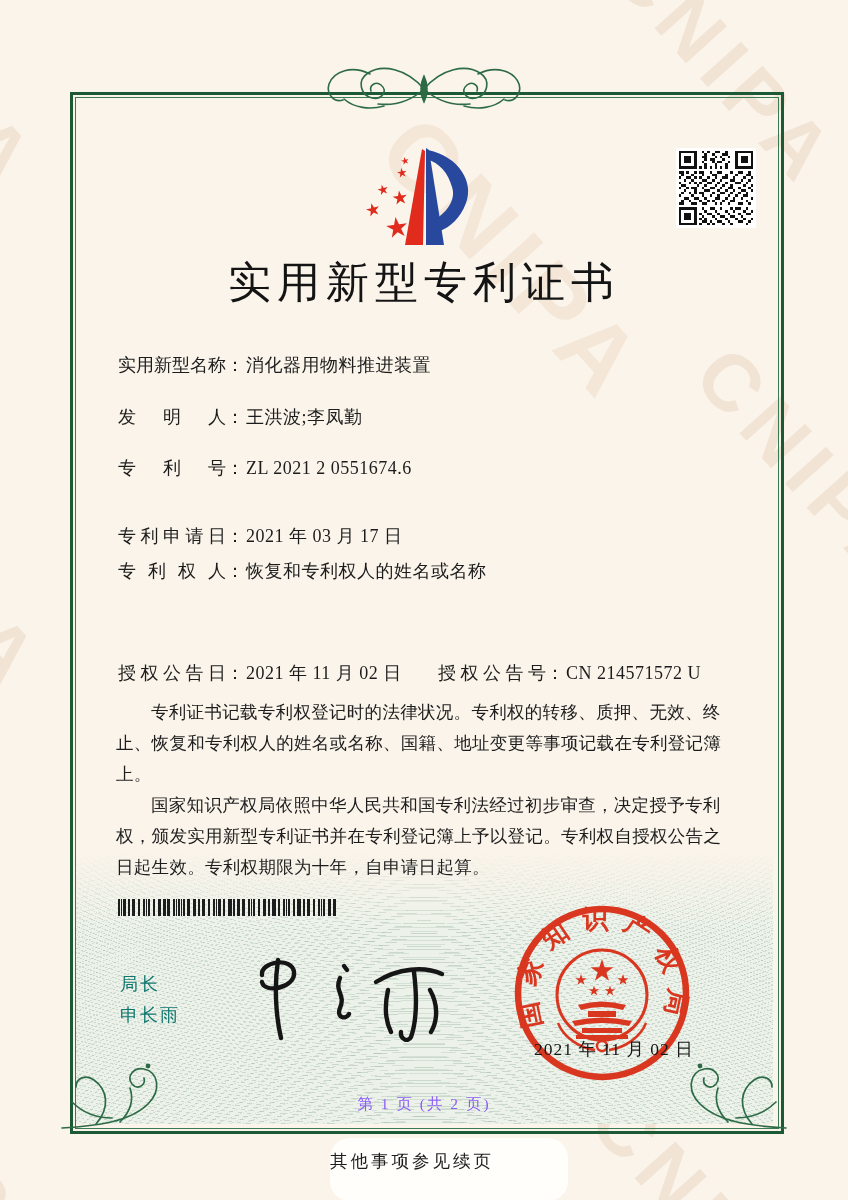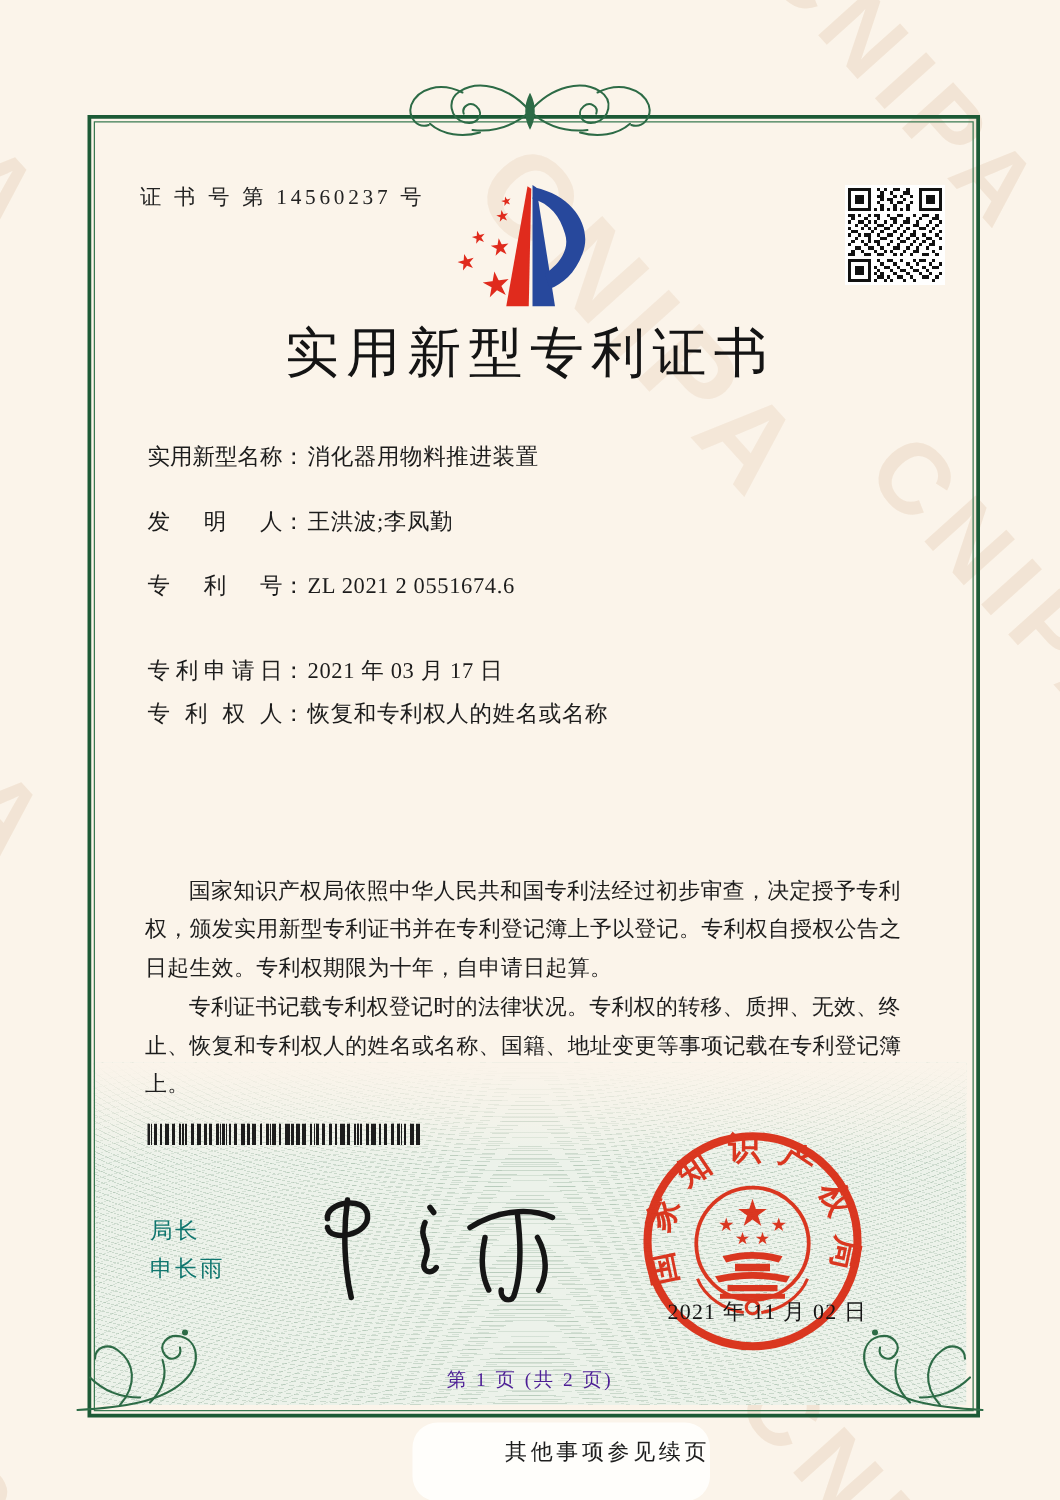--- a/index.html
+++ b/index.html
@@ -51,23 +51,23 @@
       repeating-linear-gradient(90deg,#1d1d1d 0 1px,rgba(0,0,0,0) 1px 7px),
       repeating-linear-gradient(90deg,rgba(0,0,0,0) 0 3px,#1d1d1d 3px 4px,rgba(0,0,0,0) 4px 11px);}
 
   .signoff{font-family:"Liberation Sans",sans-serif;font-size:18px;color:#0f766e;letter-spacing:2px;z-index:6;}
   .sig-svg{left:248px;top:942px;z-index:7;}
 
   .seal{left:508px;top:899px;z-index:6;mix-blend-mode:multiply;opacity:.95;}
   .seal-date{left:534px;top:1037px;font-size:17.5px;letter-spacing:1px;color:#161616;z-index:8;}
 
   .page-num{left:70px;top:1094px;width:708px;text-align:center;font-size:15.5px;
-            letter-spacing:2px;color:#4c1d95;z-index:6;}
+            letter-spacing:2px;color:#8b5cf6;z-index:6;}
   .cont-box{left:330px;top:1138px;width:238px;height:63px;background:#fffefb;
-            text-align:right;line-height:46px;font-size:17.5px;letter-spacing:3px;color:#1d1d1d;z-index:6;border-radius:20px;}
+            text-align:left;line-height:46px;font-size:17.5px;letter-spacing:3px;color:#1d1d1d;z-index:6;border-radius:20px;}
 </style>
 </head>
 <body>
 
 <div class="page">
 
   <div class="wm" style="left:-140px;top:-70px;">CNIPA</div>
   <div class="wm" style="left:660px;top:-75px;">CNIPA</div>
   <div class="wm big" style="left:440px;top:95px;">CNIPA</div>
   <div class="wm" style="left:745px;top:330px;">CNIPA</div>
@@ -109,21 +109,20 @@
       <path d="M6,86 C40,84 74,80 92,62 C106,48 102,30 88,27 C78,25 70,34 76,42 C81,48 90,44 88,36"></path>
       <path d="M40,82 C54,66 52,48 38,38 C30,32 20,36 20,45"></path>
       <path d="M64,80 C74,70 78,58 74,46"></path>
       <path d="M16,60 C26,70 40,76 56,76"></path>
       <circle cx="92" cy="24" r="2.4" fill="#2d6b46" stroke="none"></circle>
     </g>
   </svg>
 
   <div class="content">
 
-    <div class="abs cert-no">证 书 号 第 14560237 号</div>
 
     <svg class="abs" style="left:356px;top:145px;" width="120" height="102" viewBox="0 0 120 102">
       <defs>
         <path id="st" d="M0,-1 L0.588,0.809 L-0.951,-0.309 L0.951,-0.309 L-0.588,0.809 Z"></path>
       </defs>
       <polygon points="66,4 69,6 67,100 49,100" fill="#e02b1d"></polygon>
       <polygon points="70,3 73,5 88,100 70,100" fill="#27489c"></polygon>
       <path d="M72,5 C104,12 118,38 110,58 C104,74 94,82 84,86 L80,74 C92,66 100,54 96,42 C92,28 84,18 70,14 Z" fill="#27489c"></path>
       <g fill="#e02b1d">
         <use href="#st" transform="translate(49,16) rotate(-14) scale(4)"></use>
@@ -155,24 +154,30 @@
     </div>
     <div class="row" style="top:456px">
       <span class="flabel">专利号</span><span class="colon">：</span><span class="fvalue">ZL 2021 2 0551674.6</span>
     </div>
     <div class="row" style="top:524px">
       <span class="flabel">专利申请日</span><span class="colon">：</span><span class="fvalue">2021 年 03 月 17 日</span>
     </div>
     <div class="row" style="top:559px">
       <span class="flabel">专利权人</span><span class="colon">：</span><span class="fvalue">恢复和专利权人的姓名或名称</span>
     </div>
+    <div class="row" style="top:661px">
+      <span class="flabel">授权公告日</span><span class="colon">：</span><span class="fvalue">2021 年 11 月 02 日</span>
+      <span class="grant2">
+        <span class="flabel">授权公告号</span><span class="colon">：</span><span class="fvalue">CN 214571572 U</span>
+      </span>
+    </div>
 
     <div class="abs paras">
+      <p>专利证书记载专利权登记时的法律状况。专利权的转移、质押、无效、终止、恢复和专利权人的姓名或名称、国籍、地址变更等事项记载在专利登记簿上。</p>
       <p>国家知识产权局依照中华人民共和国专利法经过初步审查，决定授予专利权，颁发实用新型专利证书并在专利登记簿上予以登记。专利权自授权公告之日起生效。专利权期限为十年，自申请日起算。</p>
-      <p>专利证书记载专利权登记时的法律状况。专利权的转移、质押、无效、终止、恢复和专利权人的姓名或名称、国籍、地址变更等事项记载在专利登记簿上。</p>
     </div>
 
     <div class="abs barcode"></div>
 
     <div class="abs signoff" style="left:120px;top:972px;">局长</div>
     <div class="abs signoff" style="left:120px;top:1003px;">申长雨</div>
 
     <svg class="abs sig-svg" width="200" height="100" viewBox="0 0 200 100">
       <g fill="none" stroke="#151515" stroke-width="4.4" stroke-linecap="round" stroke-linejoin="round">
         <path d="M30,18 C26,45 28,75 33,96"></path>

